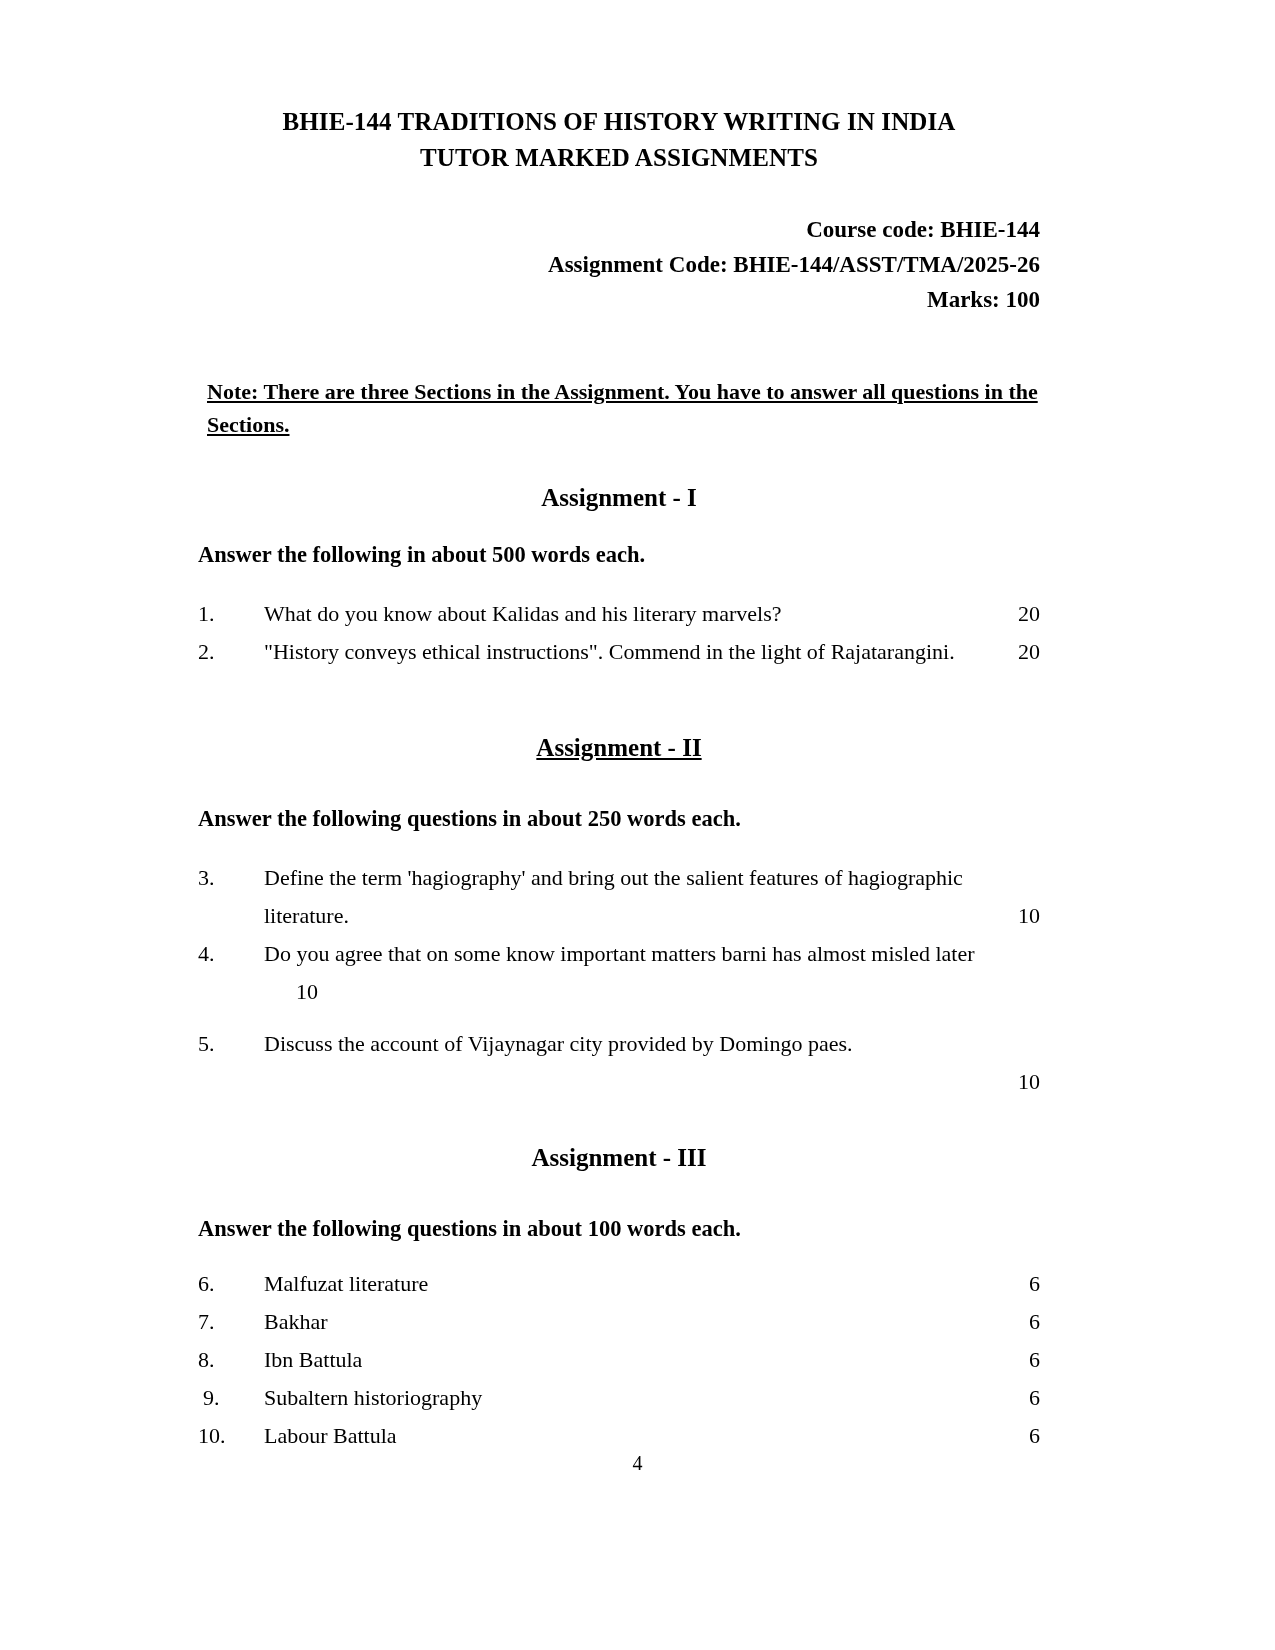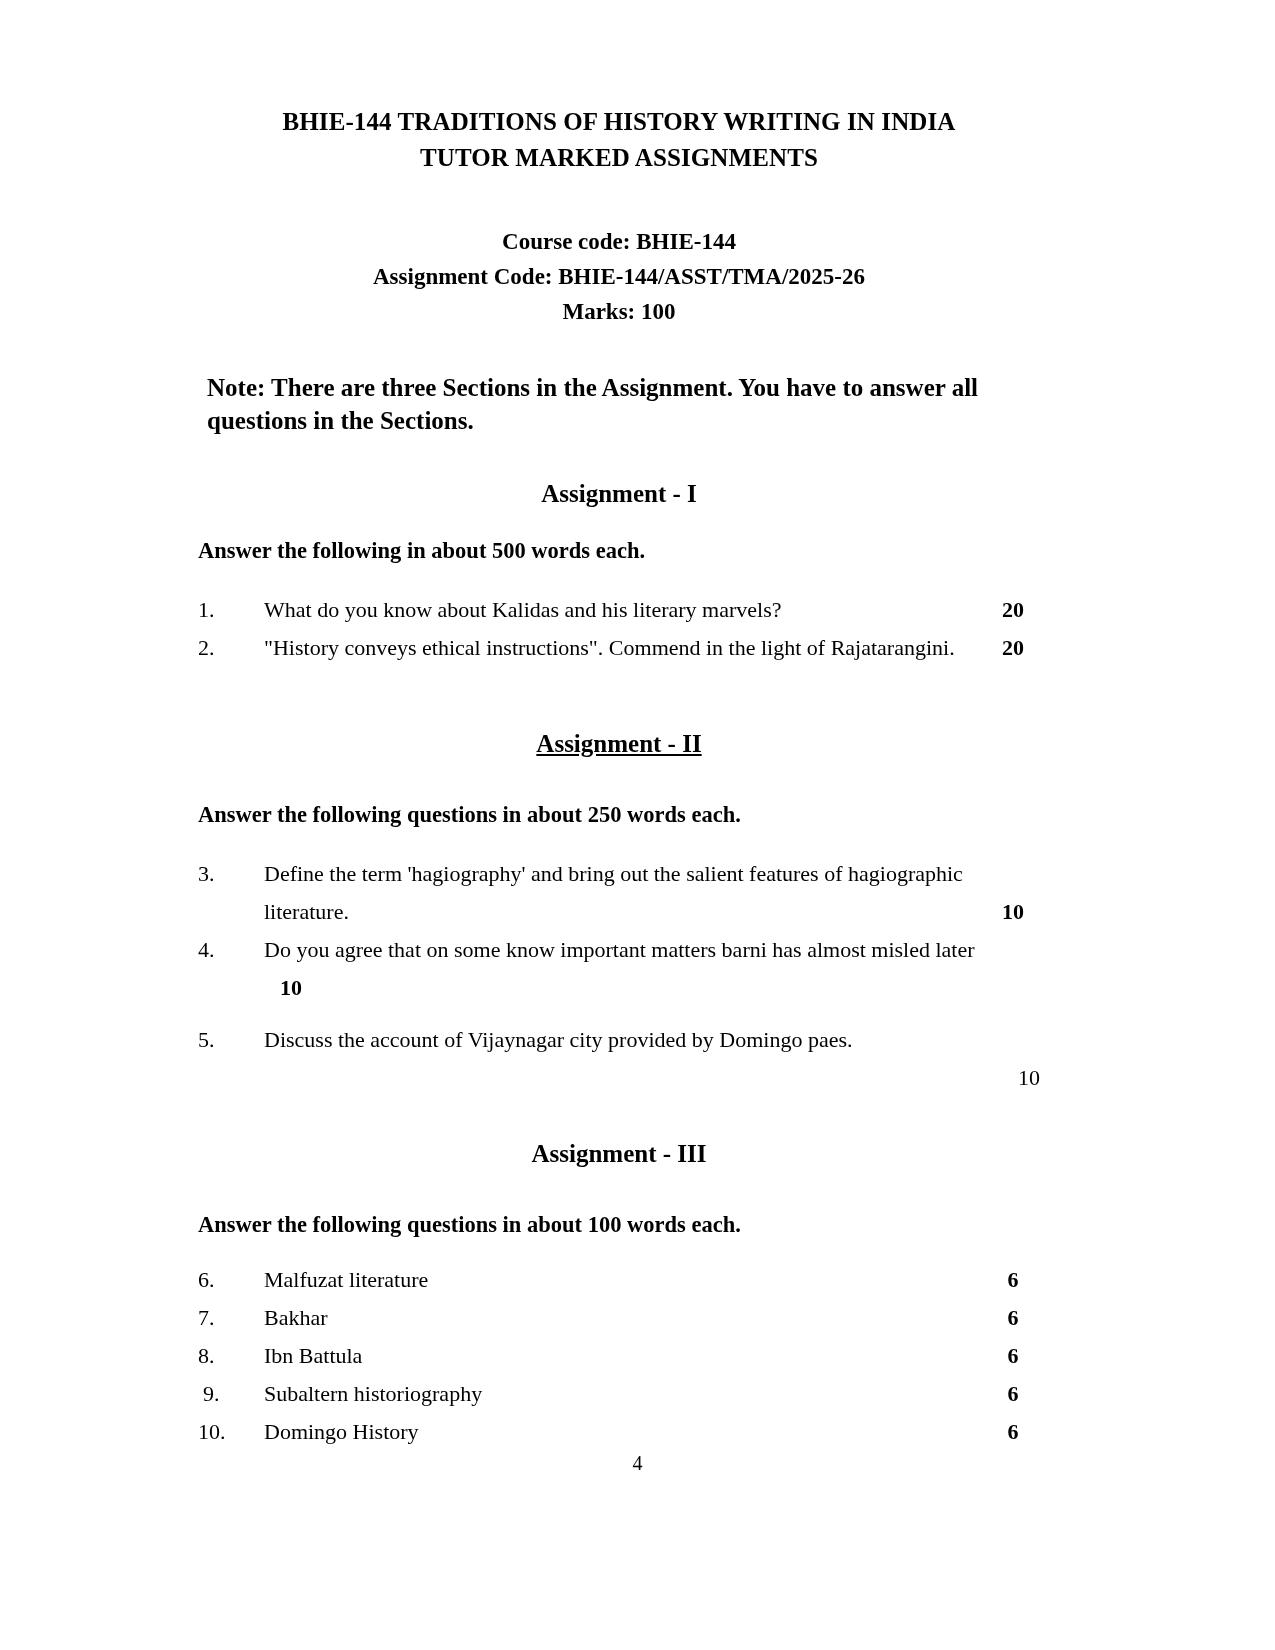--- a/index.html
+++ b/index.html
@@ -36,36 +36,37 @@
     text-align: center;
     font-weight: bold;
     font-size: 25px;
     line-height: 36px;
     letter-spacing: 0.1px;
   }
   .doc-title .line2 { display: block; }
 
   
   .meta {
-    margin-top: 48px;
-    text-align: center;
+    margin-top: 36px;
+    text-align: right;
     font-weight: bold;
     font-size: 23px;
     line-height: 35px;
   }
   .meta div { white-space: nowrap; }
 
   
   .note {
-    margin-top: 42px;
+    margin-top: 58px;
     margin-left: 9px;
     font-weight: bold;
-    font-size: 25px;
+    font-size: 22px;
     line-height: 33px;
     width: 832px;
+    text-decoration: underline;
   }
 
   
   .section-heading {
     text-align: center;
     font-weight: bold;
     font-size: 25px;
     line-height: 34px;
   }
   .section-heading.s1 { margin-top: 40px; }
@@ -97,22 +98,21 @@
     text-align: left;
   }
   .qnum.indent { padding-left: 5px; width: 61px; flex: 0 0 61px; }
   .qtext {
     flex: 1 1 auto;
     padding-right: 10px;
   }
   .qmarks {
     width: 54px;
     flex: 0 0 54px;
-    text-align: center;
-    font-weight: bold;
+    text-align: right;
   }
   .qmarks-line {
     display: flex;
     font-size: 22px;
     line-height: 38px;
   }
   .qmarks-line .spacer { flex: 1 1 auto; }
   .qmarks-line .val { width: 54px; text-align: right; }
 
   .q-2line .qtext { line-height: 38px; }
@@ -221,21 +221,21 @@
         <span class="qtext">Ibn Battula</span>
         <span class="qmarks">6</span>
       </div>
       <div class="qrow">
         <span class="qnum indent"> 9.</span>
         <span class="qtext">Subaltern historiography</span>
         <span class="qmarks">6</span>
       </div>
       <div class="qrow">
         <span class="qnum">10.</span>
-        <span class="qtext">Domingo History</span>
+        <span class="qtext">Labour Battula</span>
         <span class="qmarks">6</span>
       </div>
     </div>
 
   </div>
 
   <div class="page-number">4</div>
 </div>
 
 </body></html>

